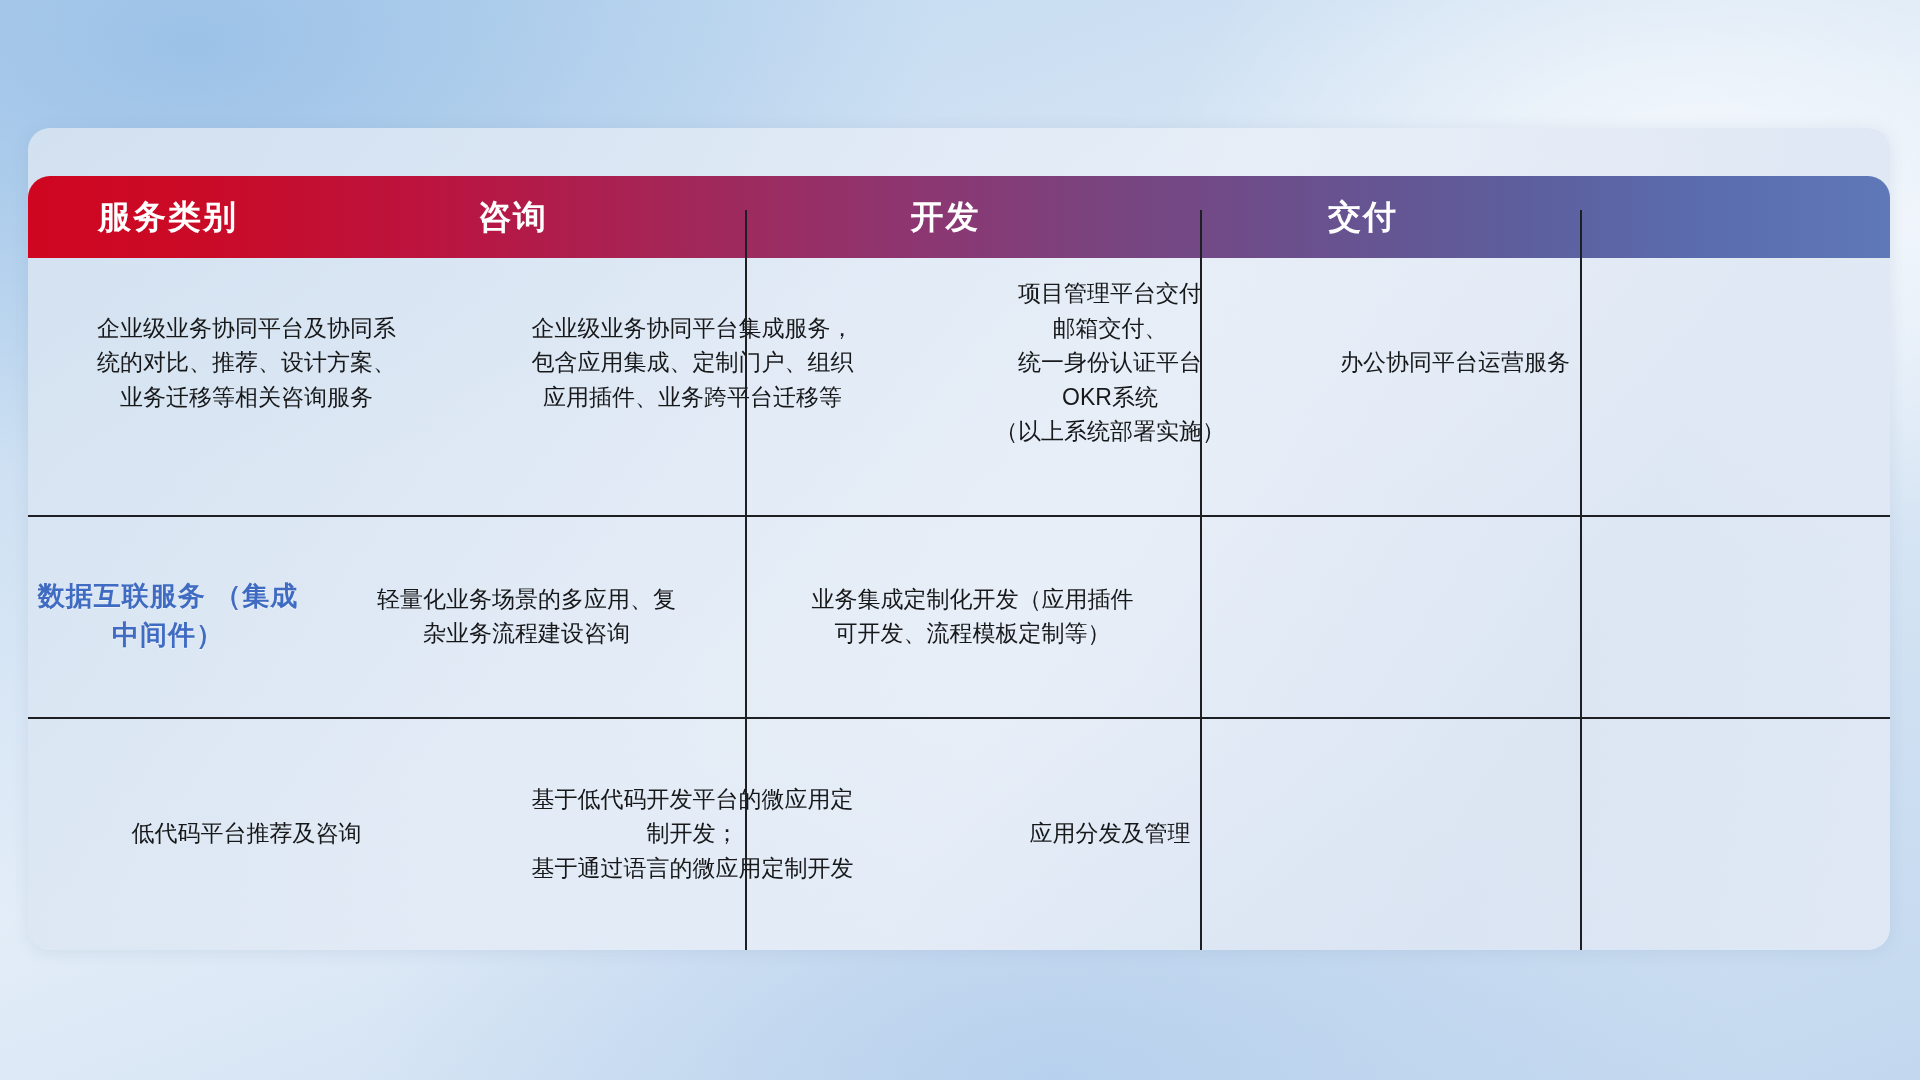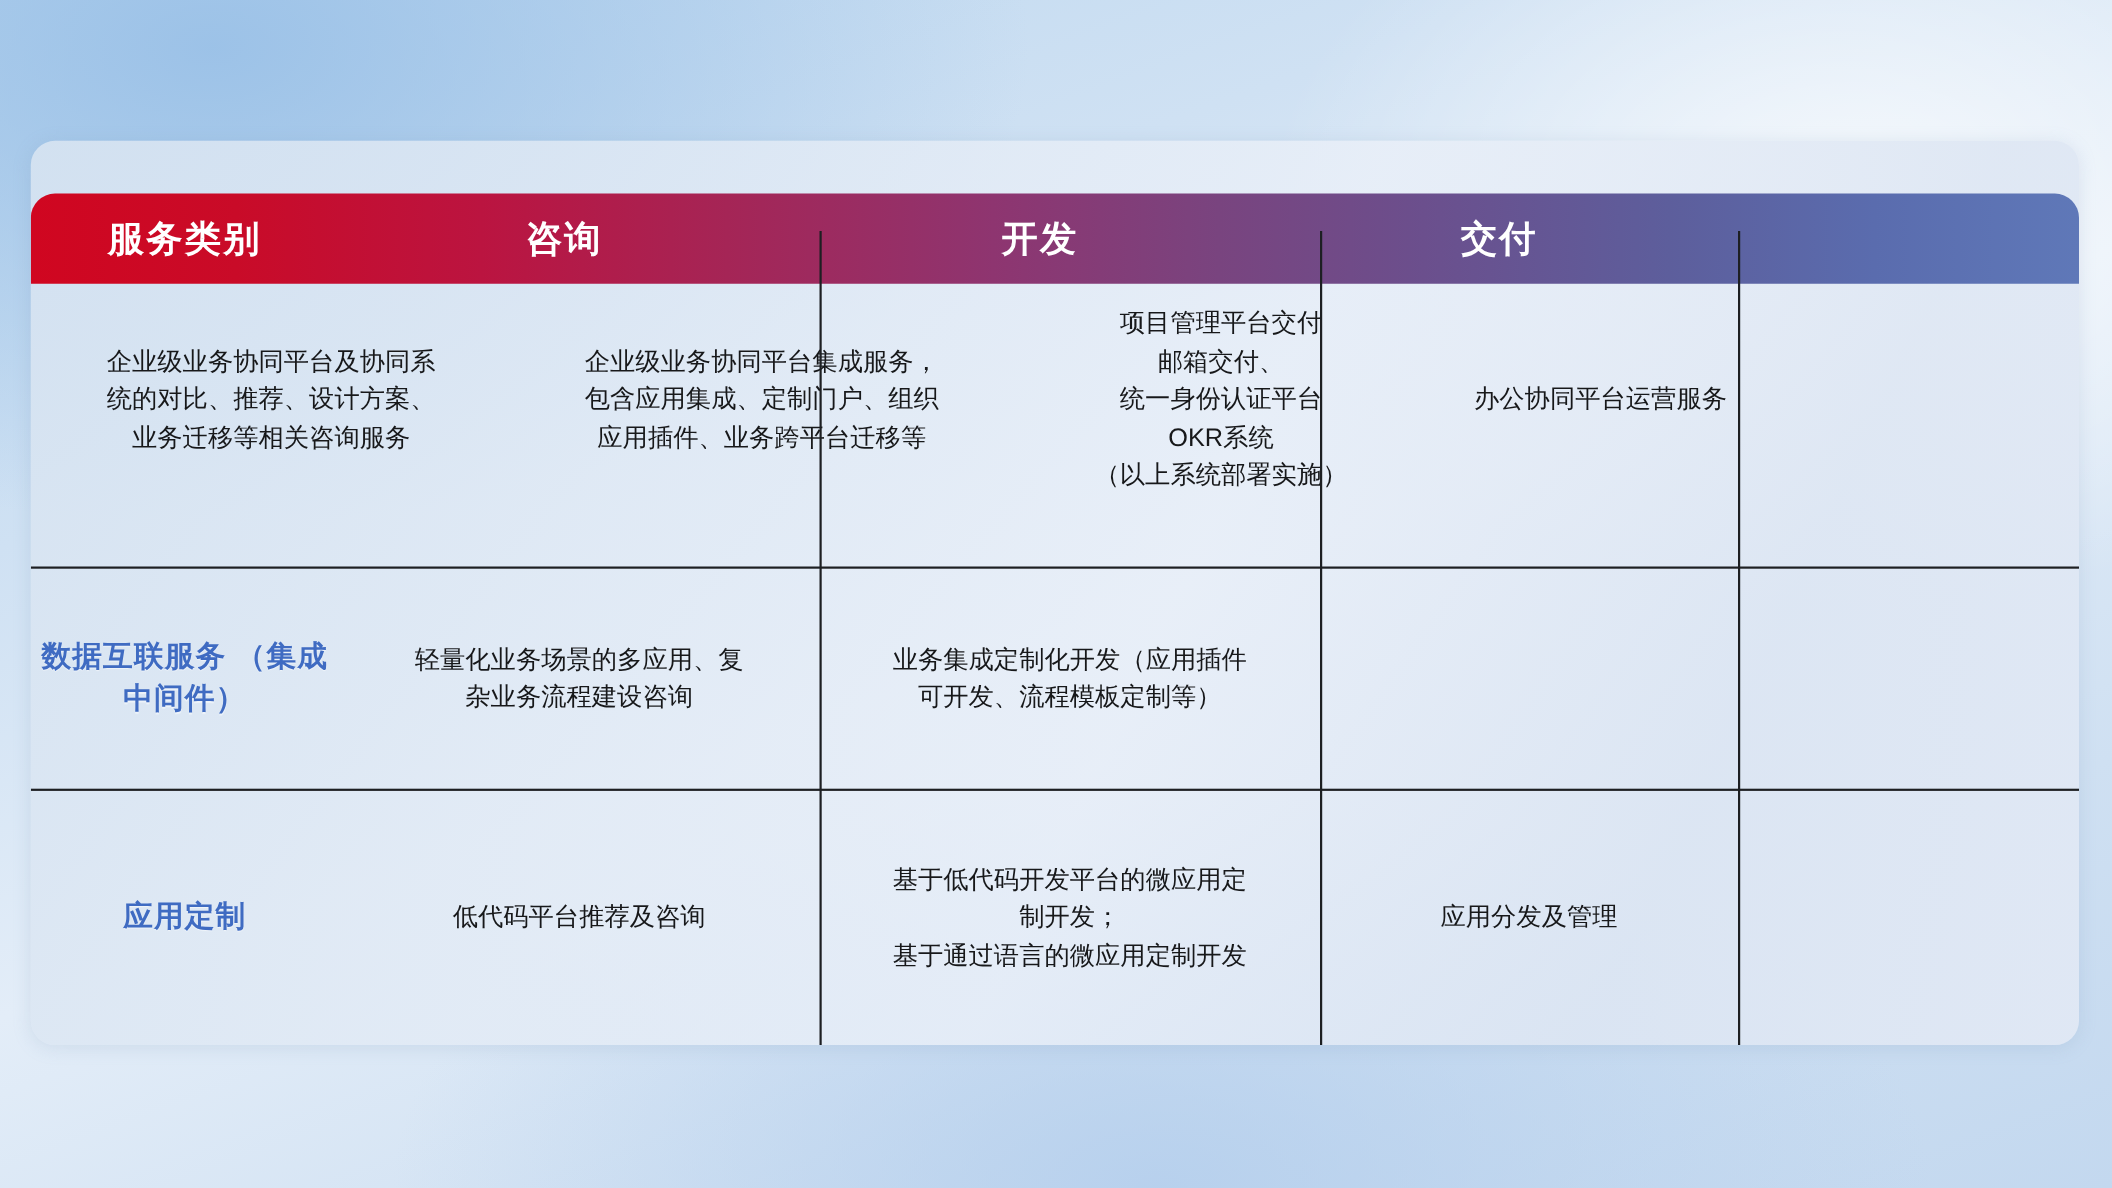--- a/index.html
+++ b/index.html
@@ -133,23 +133,20 @@
         </div>
         <div class="cell c3">
           <span class="body-text"></span>
         </div>
         <div class="cell c4">
           <span class="body-text"></span>
         </div>
       </div>
 
       <div class="trow r2">
-        <div class="cell c0">
-          <span class="catlabel">应用定制</span>
-        </div>
         <div class="cell c1">
           <span class="body-text">低代码平台推荐及咨询</span>
         </div>
         <div class="cell c2">
           <span class="body-text">基于低代码开发平台的微应用定
 制开发；
 基于通过语言的微应用定制开发</span>
         </div>
         <div class="cell c3">
           <span class="body-text">应用分发及管理</span>

